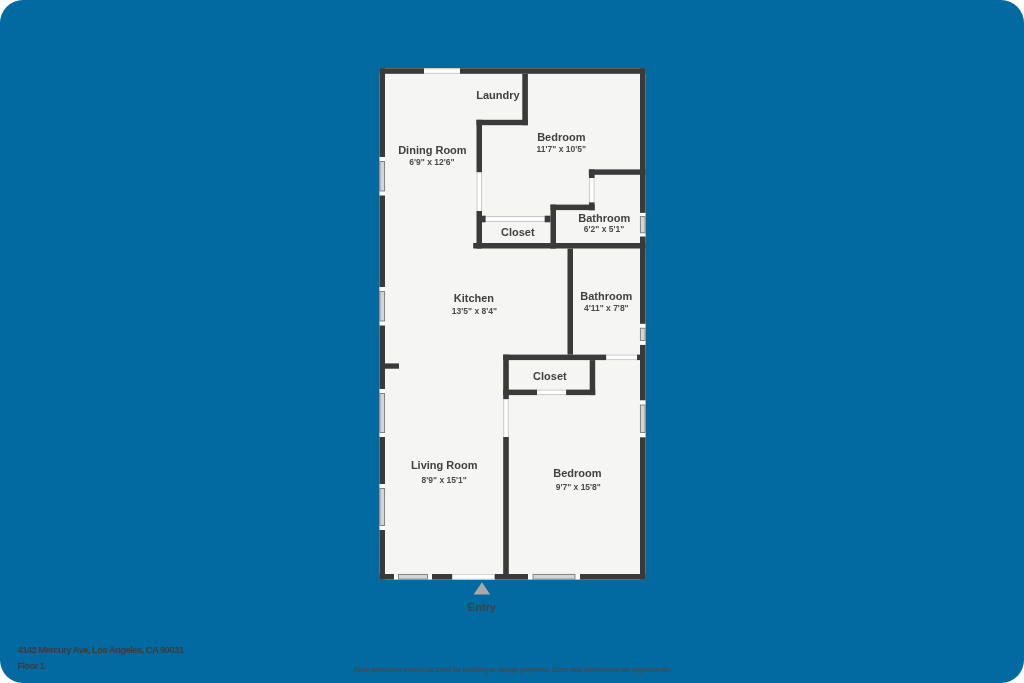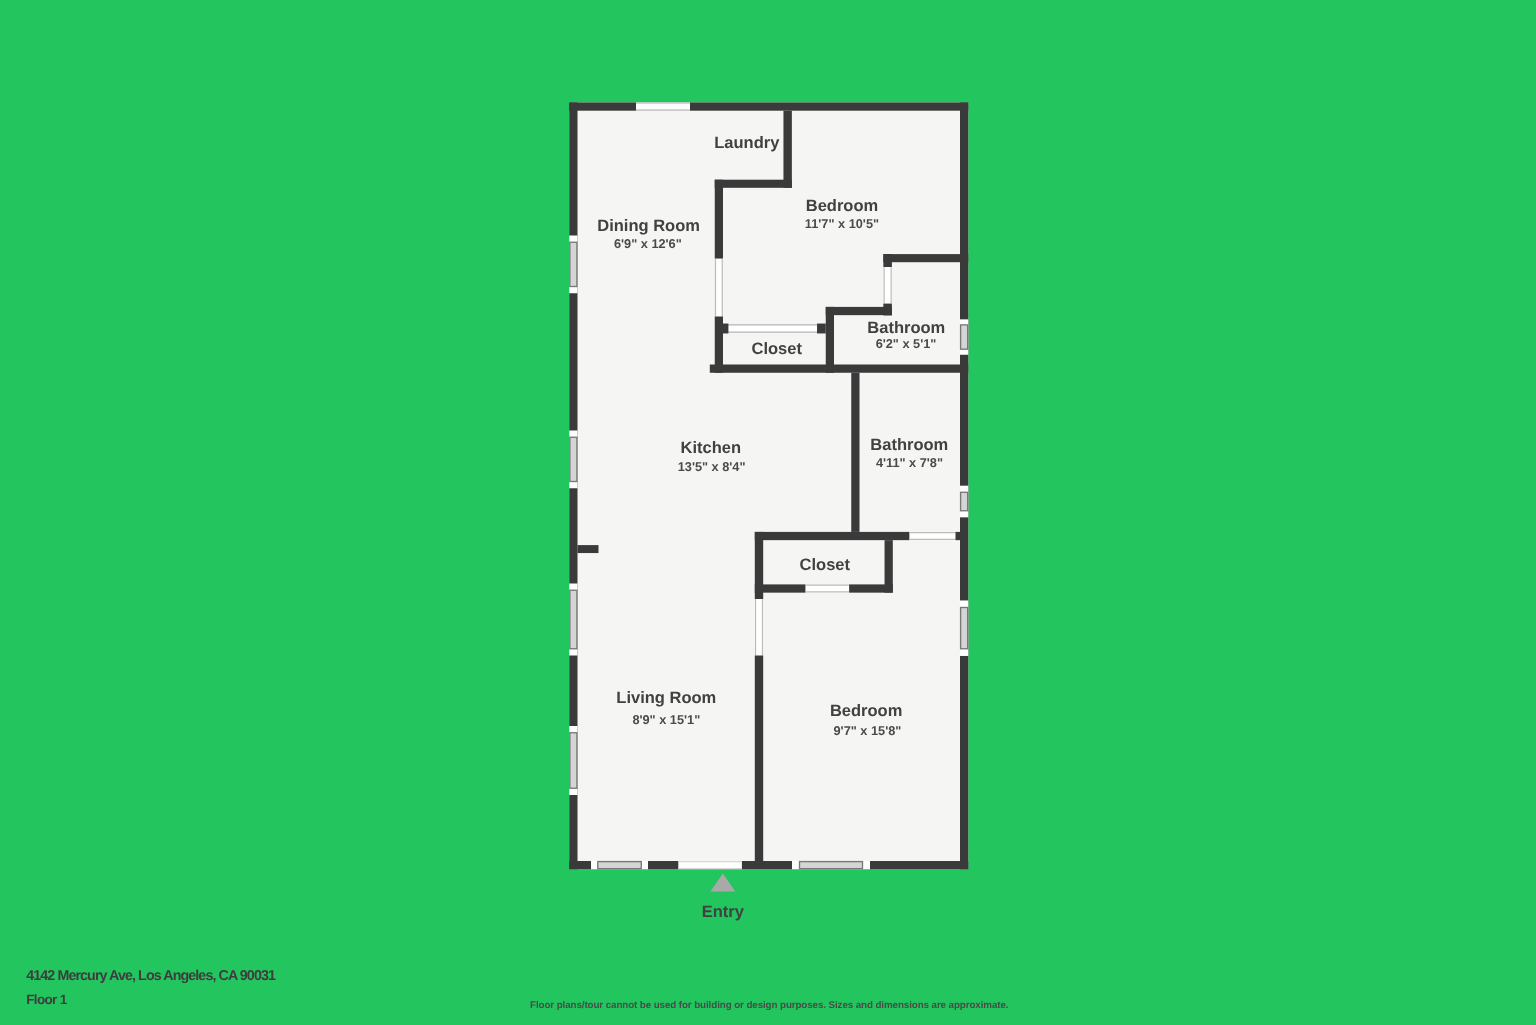--- a/index.html
+++ b/index.html
@@ -1,17 +1,17 @@
 <!DOCTYPE html>
 <html><head>
 <meta charset="utf-8">
 <style>
   html,body{margin:0;padding:0;background:#ffffff;}
-  .page{position:relative;width:1024px;height:683px;background:#22c55e;overflow:hidden;
-        font-family:"Liberation Sans", sans-serif;}
+  .page{position:relative;width:1024px;height:683px;background:#0369a1;overflow:hidden;
+        font-family:"Liberation Sans", sans-serif;border-radius:23px;}
   svg text{font-family:"Liberation Sans", sans-serif;font-weight:bold;fill:#414141;}
   .room{font-size:11px;}
   .dim{font-size:8.5px;fill:#4a4a4a;}
 </style>
 </head>
 <body>
 <div class="page">
 <svg width="1024" height="683" viewBox="0 0 1024 683" xmlns="http://www.w3.org/2000/svg">
 
   <rect x="379.5" y="68.3" width="266" height="511.2" fill="#f5f5f3"></rect>

